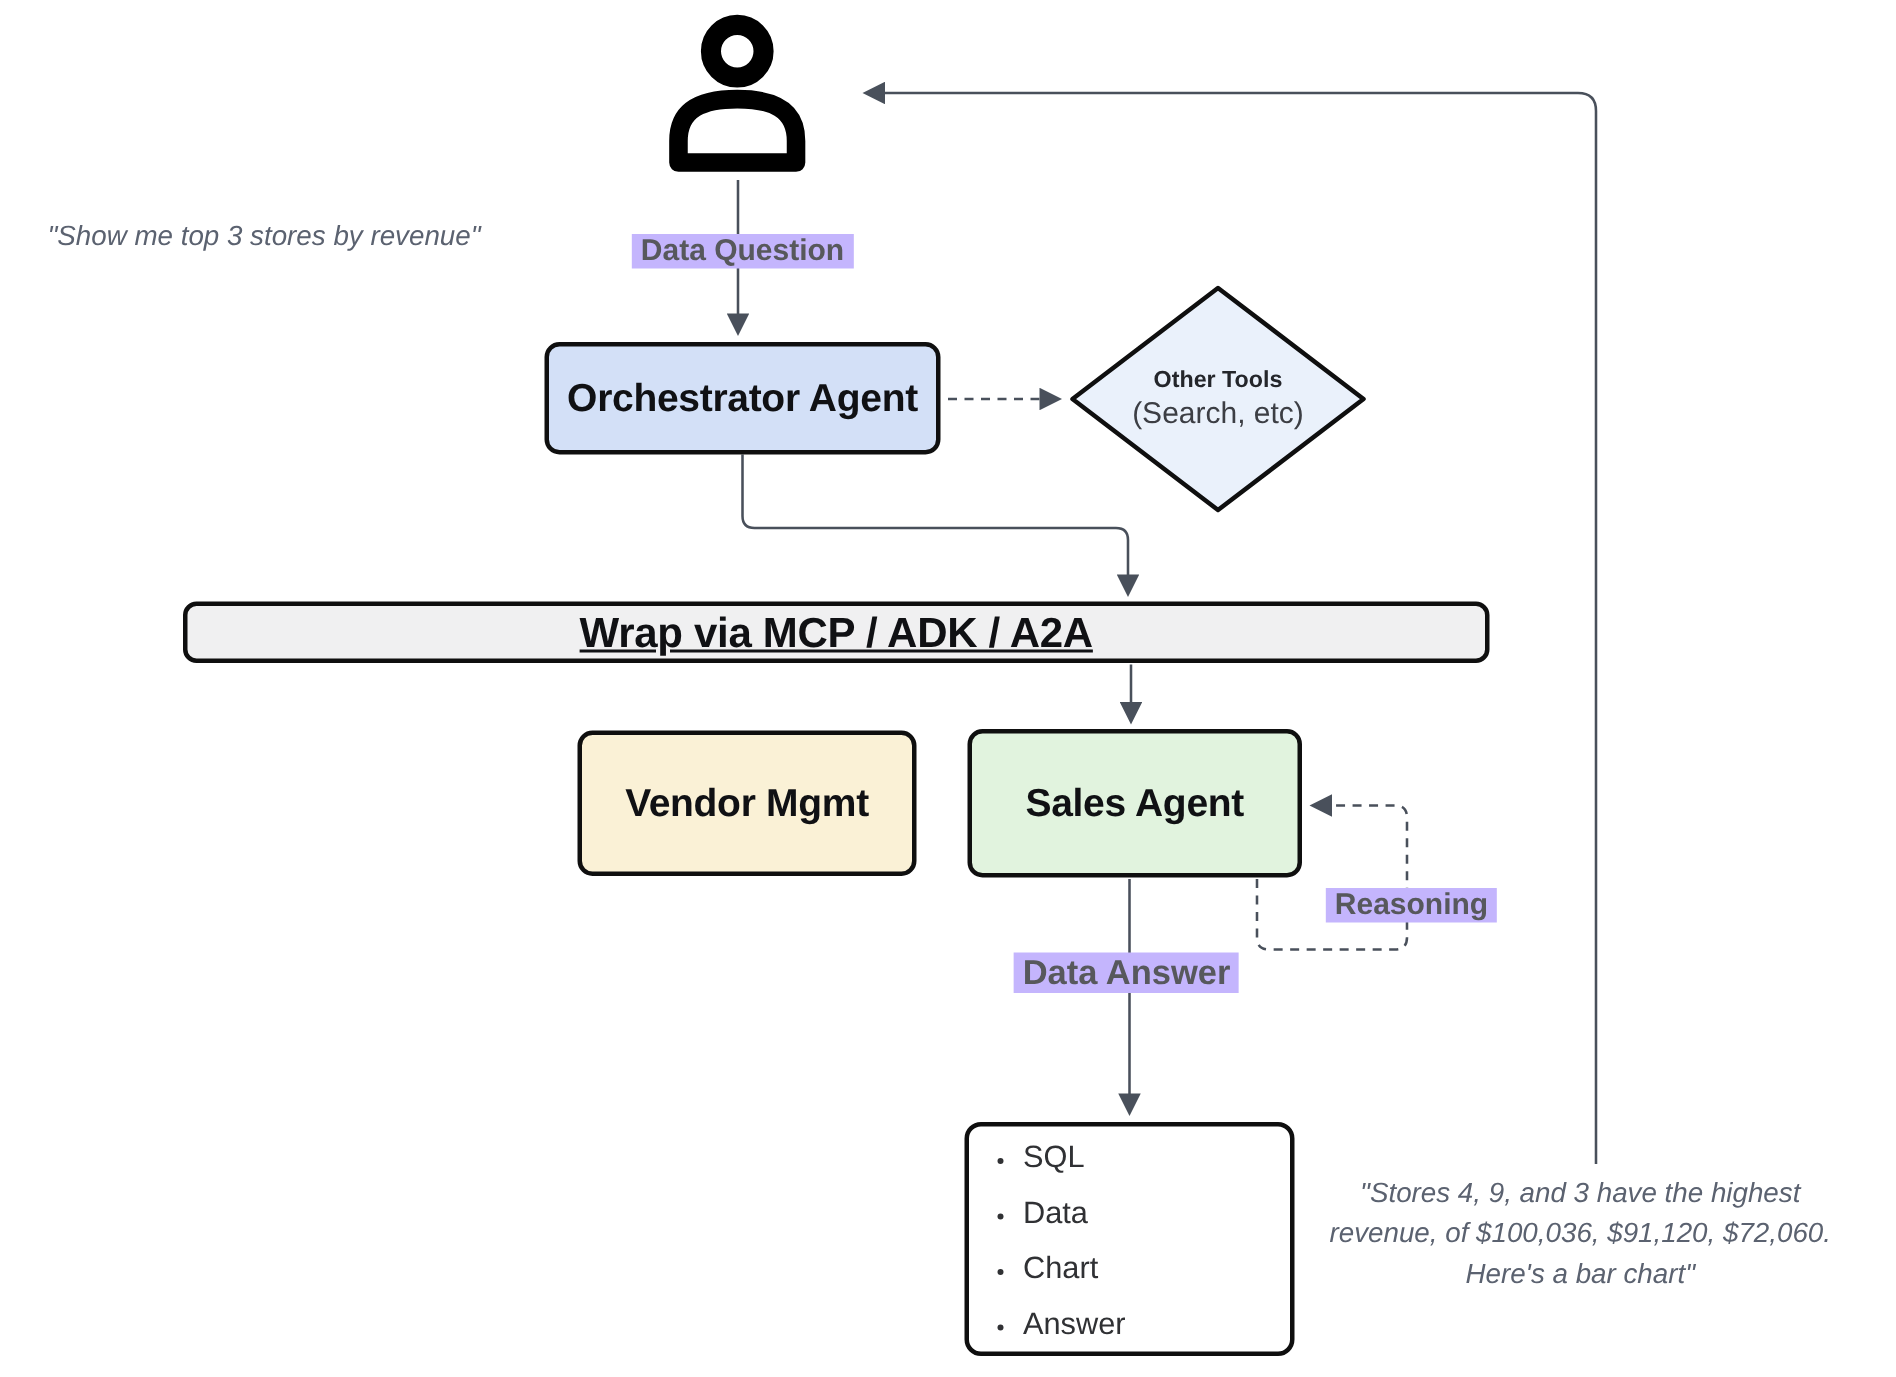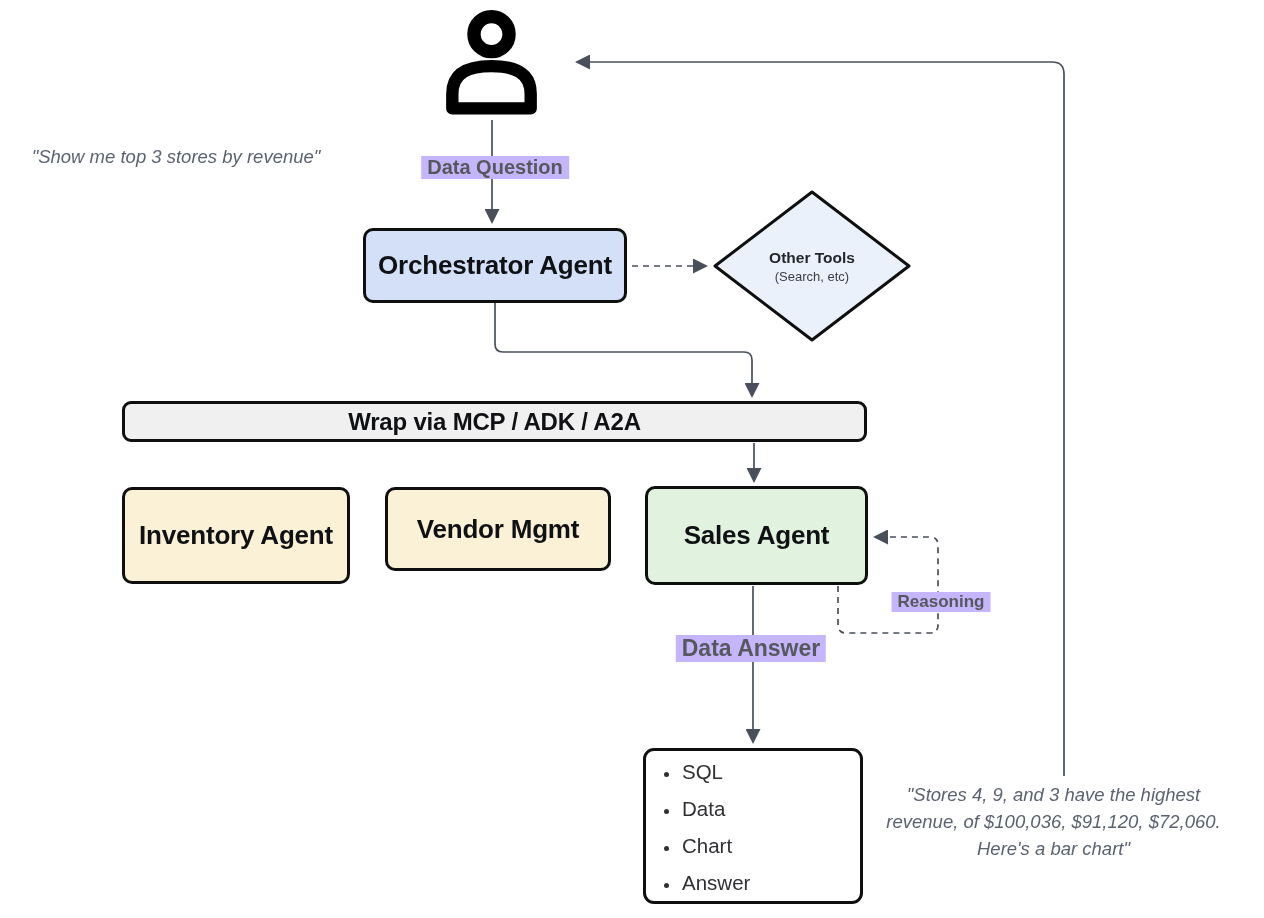--- a/index.html
+++ b/index.html
@@ -24,43 +24,43 @@
   .edge{fill:none;stroke:var(--line);stroke-width:1.7;}
   .edge.dashed{stroke-dasharray:6 5;}
   .ah{fill:var(--line);}
 
   .node{
     position:absolute;display:flex;align-items:center;justify-content:center;
     border:3px solid var(--box-border);border-radius:10px;box-sizing:border-box;
     font-weight:bold;color:#101114;font-size:26px;letter-spacing:-0.2px;text-align:center;
   }
   .node-orchestrator{left:363px;top:228px;width:264px;height:75px;background:var(--orchestrator-fill);}
-  .node-bar{left:122px;top:401px;width:745px;height:41px;background:var(--bar-fill);border-radius:9px;font-size:24px;}
+  .node-bar{left:122px;top:401px;width:871px;height:41px;background:var(--bar-fill);border-radius:9px;font-size:28px;text-decoration:underline;}
   .node-inventory{left:122px;top:487px;width:228px;height:97px;background:var(--yellow-fill);}
-  .node-vendor{left:385px;top:487px;width:226px;height:84px;background:var(--yellow-fill);}
+  .node-vendor{left:385px;top:487px;width:226px;height:97px;background:var(--yellow-fill);}
   .node-sales{left:645px;top:486px;width:223px;height:99px;background:var(--green-fill);}
 
   .diamond-wrap{position:absolute;left:713px;top:190px;width:198px;height:152px;}
   .diamond-wrap svg{position:absolute;left:0;top:0;}
   .diamond-shape{fill:var(--diamond-fill);stroke:var(--box-border);stroke-width:3;stroke-linejoin:round;}
   .diamond-text{
     position:absolute;left:0;top:0;width:100%;height:100%;
     display:flex;flex-direction:column;align-items:center;justify-content:center;gap:2px;
     color:#24262b;text-align:right;
   }
   .diamond-title{font-weight:bold;font-size:15.5px;}
-  .diamond-sub{font-size:13px;color:#3c3e44;}
+  .diamond-sub{font-size:20px;color:#3c3e44;}
 
   .flow-label{
     position:absolute;background:#c4b5fd;padding:0 6px;color:var(--label-text);
     font-weight:bold;white-space:nowrap;transform:translateX(-50%);
   }
   .lbl-question{left:495px;top:156px;font-size:20px;}
   .lbl-answer{left:751px;top:635px;font-size:23px;}
-  .lbl-reasoning{left:941px;top:592px;font-size:17px;}
+  .lbl-reasoning{left:941px;top:592px;font-size:20px;}
 
   .person{position:absolute;left:442px;top:8px;width:99px;height:110px;}
 
   .output-box{
     position:absolute;left:643px;top:748px;width:220px;height:156px;
     background:var(--output-fill);border:3px solid var(--box-border);border-radius:11px;box-sizing:border-box;
     display:flex;align-items:flex-end;
   }
   .output-box ul{margin:0;padding:0 0 0 34px;list-style:disc;color:var(--body-text);}
   .output-box li{font-size:20.5px;line-height:37px;padding-left:2px;}
@@ -119,23 +119,20 @@
     <div class="diamond-text">
       <div class="diamond-title">Other Tools</div>
       <div class="diamond-sub">(Search, etc)</div>
     </div>
   </div>
 
   <div class="node node-bar">
     <span>Wrap via MCP / ADK / A2A</span>
   </div>
 
-  <div class="node node-inventory">
-    <span>Inventory Agent</span>
-  </div>
   <div class="node node-vendor">
     <span>Vendor Mgmt</span>
   </div>
   <div class="node node-sales">
     <span>Sales Agent</span>
   </div>
 
   <div class="output-box">
     <ul>
       <li>SQL</li>

